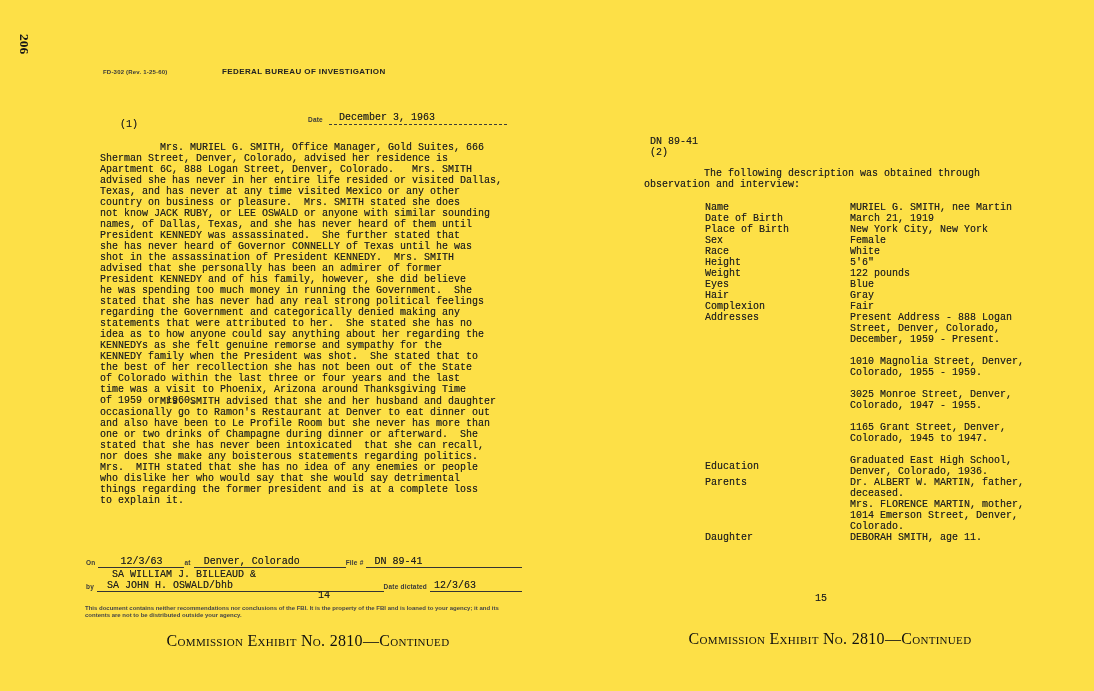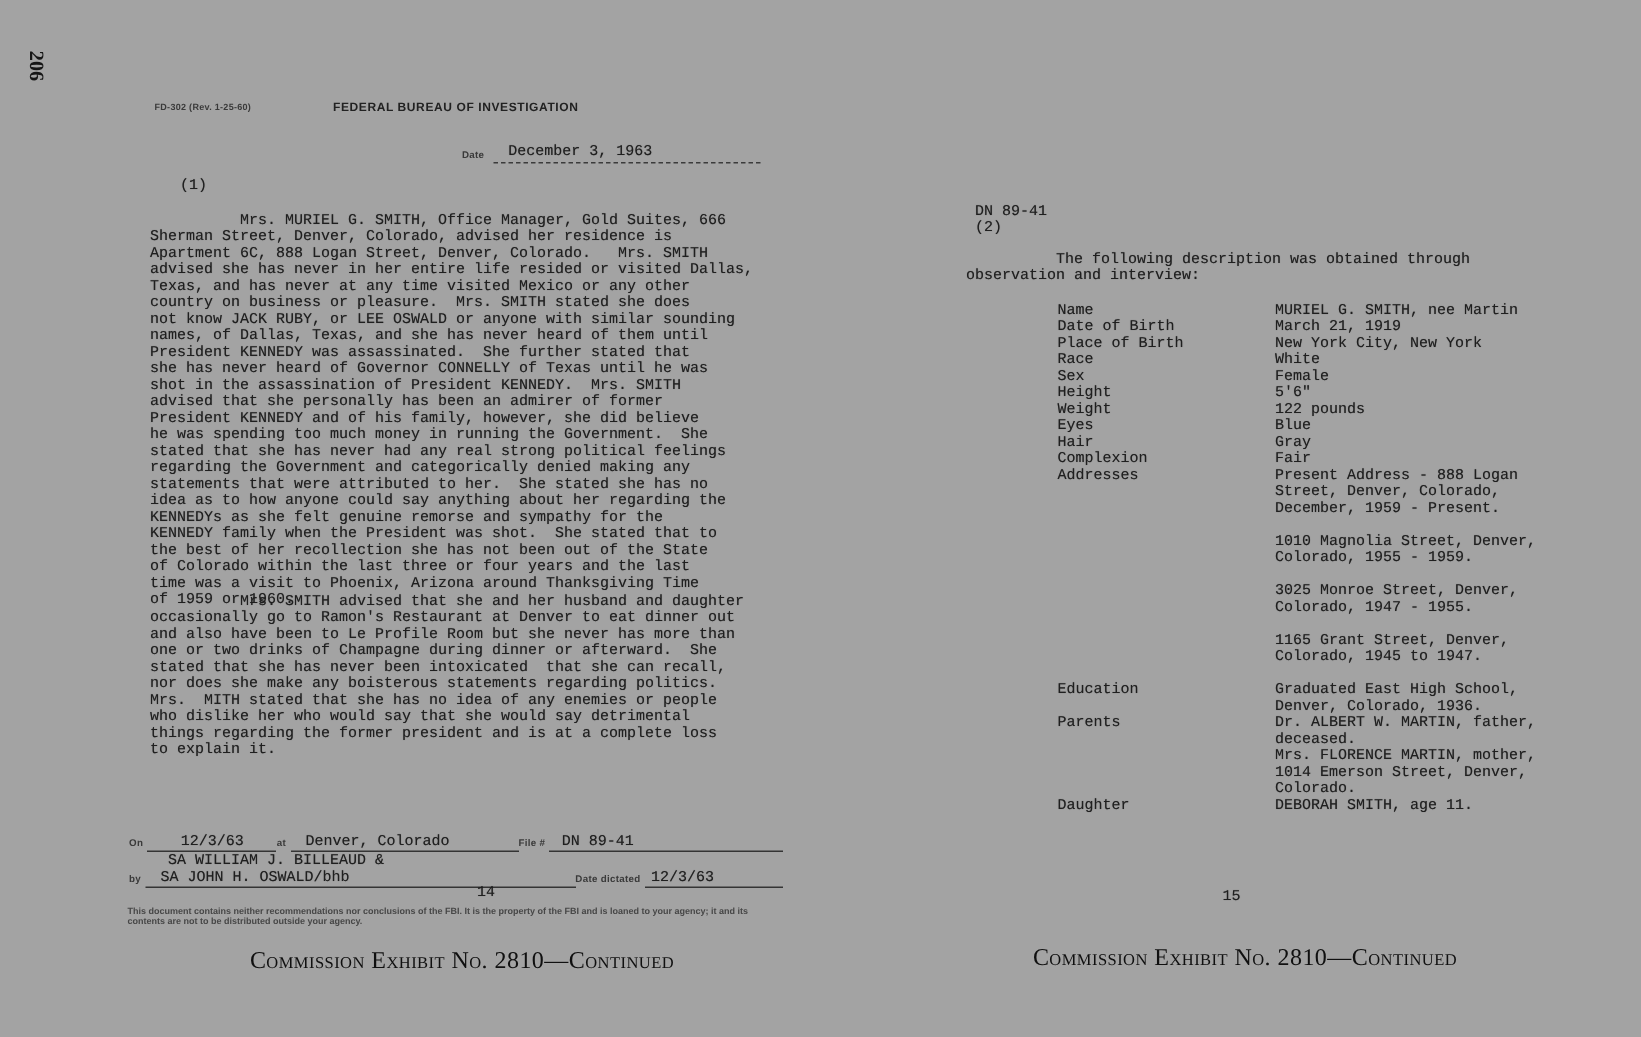--- a/index.html
+++ b/index.html
@@ -1,16 +1,16 @@
 <!DOCTYPE html>
 <html><head>
 <meta charset="utf-8">
 <style>
   html,body { margin:0; padding:0; background:#ffffff; }
-  .sheet { position:relative; width:1094px; height:691px; background:#a3a3a3; overflow:hidden;
+  .sheet { position:relative; width:1094px; height:691px; background:#fde047; overflow:hidden;
            font-family:"Liberation Sans", sans-serif; }
 
   .typewriter { font-family:"Liberation Mono","DejaVu Sans Mono",monospace;
                 font-size:10px; line-height:11px; color:#1f1f1f;
                 text-shadow:0 0 0.5px rgba(25,25,25,0.55); }
   pre.typewriter { margin:0; white-space:pre; }
 
   .print-tiny { font-family:"Liberation Sans",sans-serif; font-size:6.5px; font-weight:bold;
                 color:#3a3a3a; letter-spacing:0.2px; }
 
@@ -19,21 +19,21 @@
                    color:#161616; transform:rotate(90deg); }
 
   
   .left-page { position:absolute; left:98px; top:0; width:420px; height:691px; }
   .form-code { position:absolute; left:5px; top:69px; font-size:6px; }
   .agency    { position:absolute; left:124px; top:67px; font-size:8px; font-weight:bold;
                color:#222; letter-spacing:0.4px; font-family:"Liberation Sans",sans-serif; }
   .date-line { position:absolute; left:210px; top:96px; display:flex; align-items:flex-end; }
   .date-line .print-tiny { margin-right:6px; padding-bottom:2px; }
   .date-value { display:inline-block; min-width:160px; text-align:left; padding:0 8px 1px 10px;
-                border-bottom:1.4px dashed #3b3b3b; }
+                border-bottom:1.4px dashed #3b3b3b;margin-top:16px; }
   .marker-1  { position:absolute; left:22px; top:119px; }
   .para-1    { position:absolute; left:2px; top:142px; }
   .para-2    { position:absolute; left:2px; top:396px; }
 
   .fd-footer { position:absolute; left:-12px; top:556px; width:436px; }
   .frow { display:flex; align-items:flex-end; }
   .frow .print-tiny { padding:0 3px 2px 0; white-space:nowrap; }
   .u { border-bottom:1.4px solid #343434; display:inline-block; box-sizing:border-box; }
   .fo-date  { width:86px;  text-align:center; }
   .fo-place { width:152px; padding-left:10px; }
@@ -47,21 +47,21 @@
                 color:#474747; line-height:7px; }
 
   
   .right-page { position:absolute; left:644px; top:0; width:430px; }
   .file-no { position:absolute; left:6px; top:136px; }
   .intro   { position:absolute; left:0; top:168px; }
   .desc-list { position:absolute; left:0; top:202px; width:430px; }
   .drow { display:flex; }
   .dlabel { width:206px; padding-left:61px; box-sizing:border-box; }
   .dval   { flex:1; }
-  .desc-list .drow:nth-child(12) { margin-top:11px; } 
+  .desc-list .drow:nth-child(12) { margin-top:11px;align-items:center; } 
   .typed-pn-right { position:absolute; left:171px; top:593px; }
 
   
   .caption { position:absolute; font-family:"Liberation Serif","DejaVu Serif",serif;
              font-variant:small-caps; font-size:16px; color:#101010; letter-spacing:0.3px;
              text-align:center; }
   .caption-left  { left:98px;  top:632px; width:420px; }
   .caption-right { left:620px; top:630px; width:420px; }
 </style>
 </head>
@@ -155,27 +155,27 @@
       <pre class="typewriter dlabel">Date of Birth</pre>
       <pre class="typewriter dval">March 21, 1919</pre>
     </div>
 
     <div class="drow">
       <pre class="typewriter dlabel">Place of Birth</pre>
       <pre class="typewriter dval">New York City, New York</pre>
     </div>
 
     <div class="drow">
+      <pre class="typewriter dlabel">Sex</pre>
+      <pre class="typewriter dval">Female</pre>
+    </div>
+
+    <div class="drow">
       <pre class="typewriter dlabel">Race</pre>
       <pre class="typewriter dval">White</pre>
-    </div>
-
-    <div class="drow">
-      <pre class="typewriter dlabel">Sex</pre>
-      <pre class="typewriter dval">Female</pre>
     </div>
 
     <div class="drow">
       <pre class="typewriter dlabel">Height</pre>
       <pre class="typewriter dval">5'6"</pre>
     </div>
 
     <div class="drow">
       <pre class="typewriter dlabel">Weight</pre>
       <pre class="typewriter dval">122 pounds</pre>

